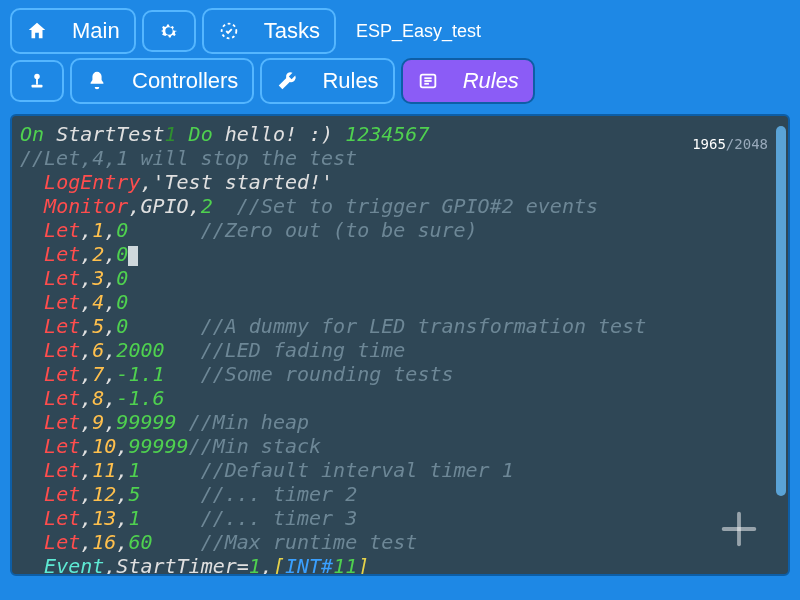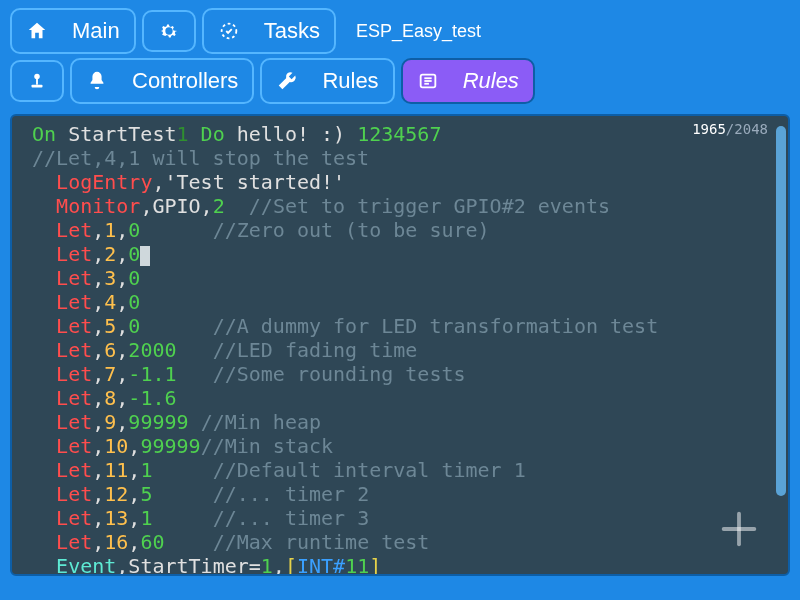--- a/index.html
+++ b/index.html
@@ -51,28 +51,29 @@
     background: #2f4756;
     height: 462px;
     position: relative;
     overflow: hidden;
   }
   .editor {
     font-family: "Consolas", "Menlo", monospace;
     font-size: 20px;
     line-height: 24px;
     color: #d0d0d0;
-    padding: 6px 20px;
+    padding: 6px 8px;
     white-space: pre;
     height: 100%;
     overflow-y: hidden;
+    font-style: italic;
   }
   .counter {
     position: absolute;
-    top: 5px;
+    top: 20px;
     right: 20px;
     font-family: monospace;
     font-size: 14px;
     color: #cfd8dc;
   }
   .counter .cur { color: #fff; }
   .counter .max { color: #9ab; }
 
   .scrollbar {
     position: absolute;

